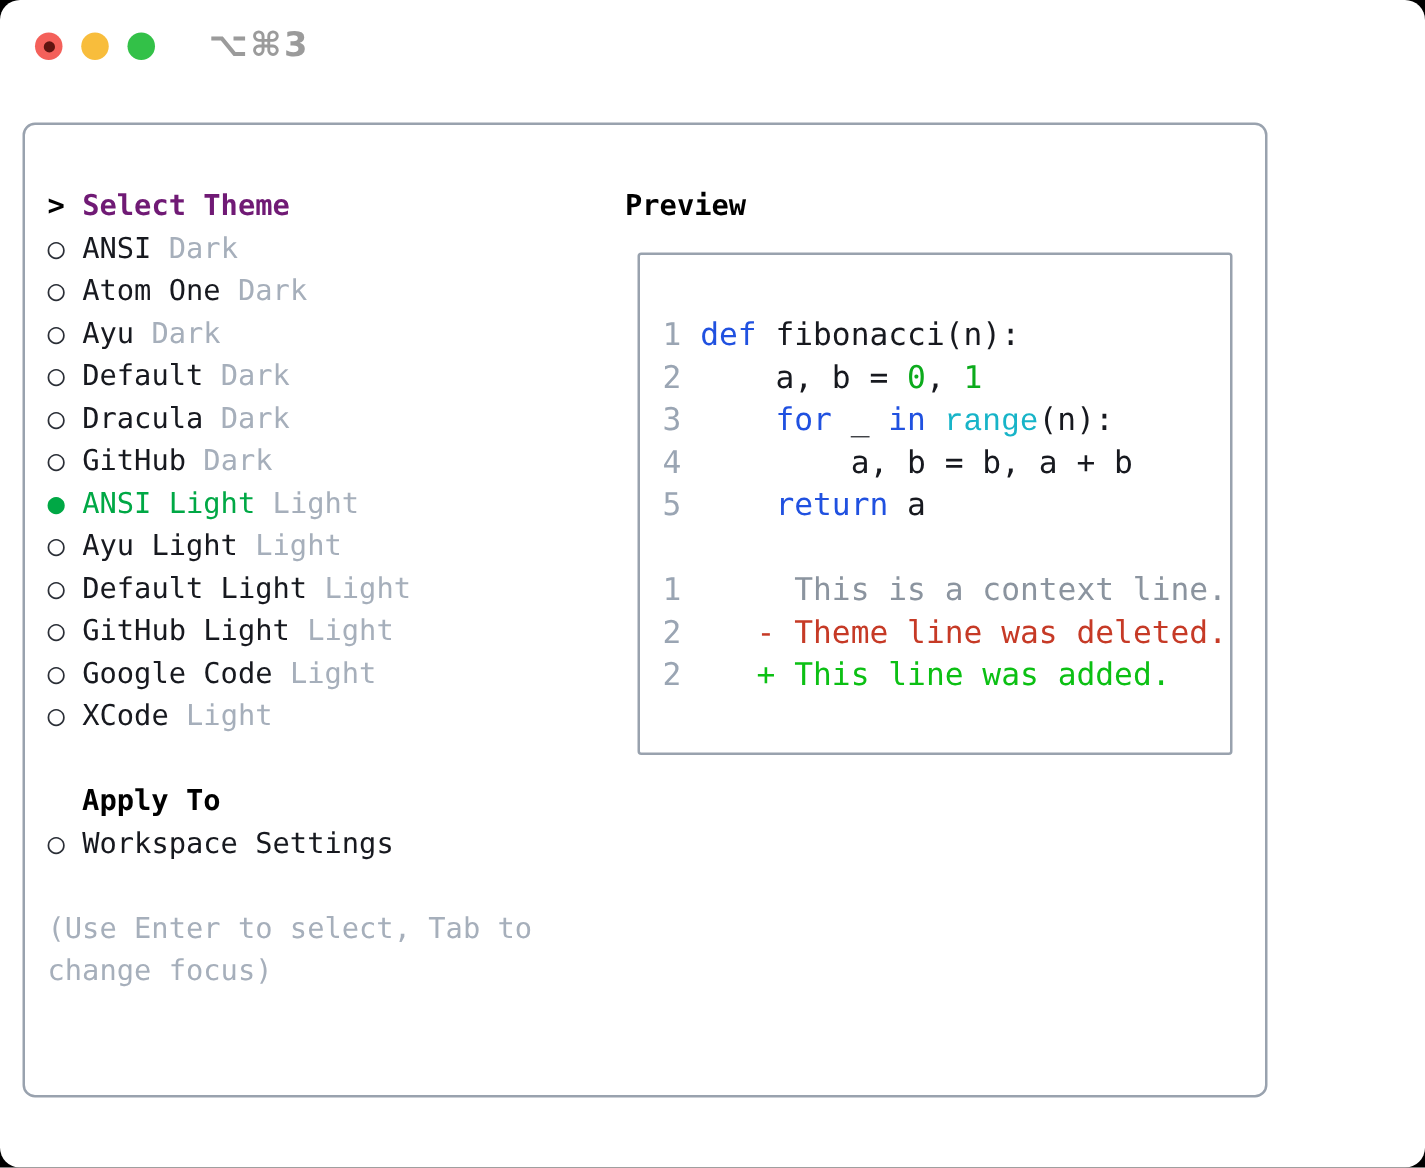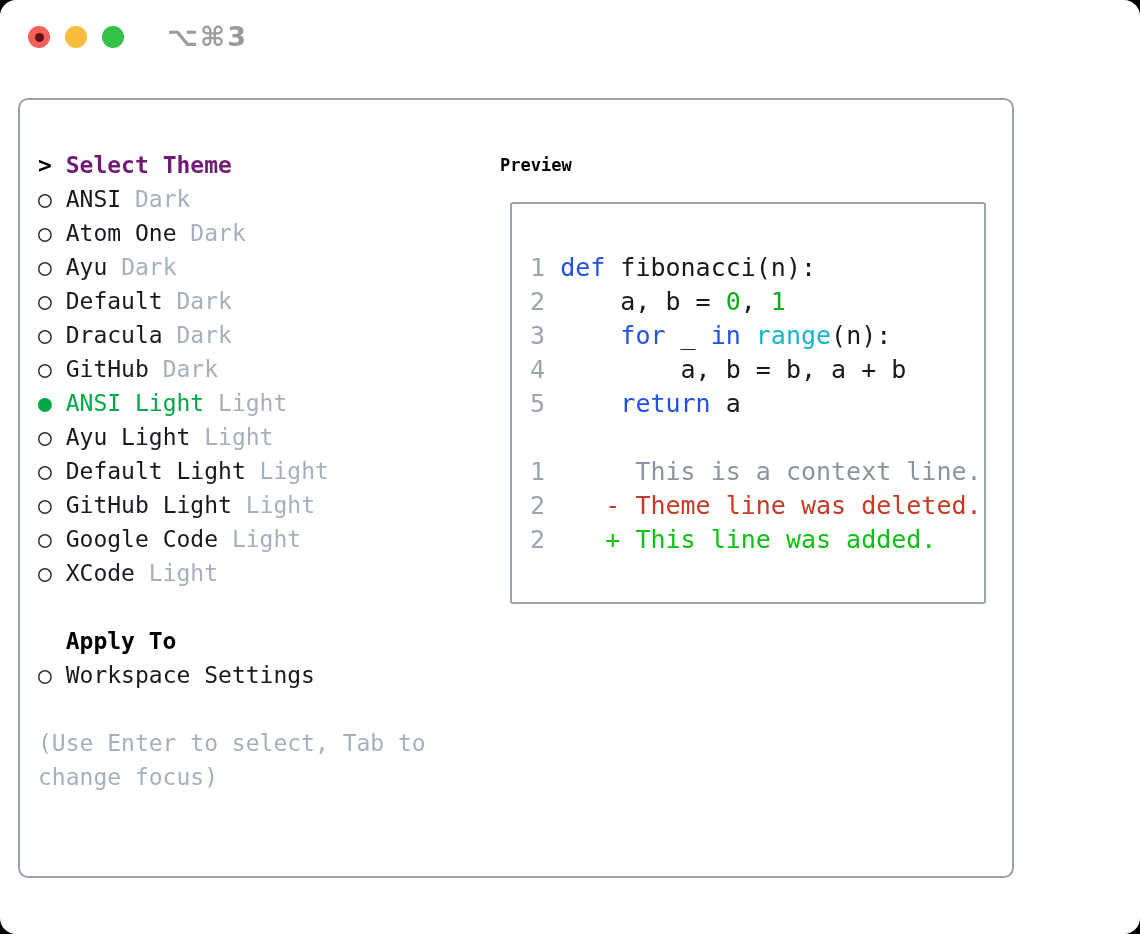--- a/index.html
+++ b/index.html
@@ -45,27 +45,27 @@
   .hdr{font-weight:700;color:#701a75;}
   .prompt{font-weight:700;color:#000;}
   .muted{color:var(--muted);}
   .radio{color:#2b2f37;}
   .selected .radio,.selected .opt-name{color:var(--accent-green);}
   .apply-header{padding-left:2ch;font-weight:700;color:#000;}
   .hint{color:var(--muted);}
 
   
   .col-right{position:absolute;left:480px;top:48px;}
-  .preview-header{white-space:pre;line-height:34px;height:34px;font-size:17px;font-weight:700;color:#000;}
+  .preview-header{white-space:pre;line-height:34px;height:34px;font-size:23px;font-weight:700;color:#000;}
   .preview-box{margin-top:20px;margin-left:10px;width:476px;height:402px;
     border:2px solid var(--border-color);border-radius:3px;padding:47px 0 16px 18px;overflow:hidden;}
   .cline{white-space:pre;line-height:34px;height:34px;font-size:25px;color:var(--fg);}
   .ln{color:var(--linenum);}
   .kw{color:var(--keyword-blue);}
-  .fn{color:var(--builtin-cyan);}
+  .fn{color:var(--builtin-cyan);font-family:Liberation Mono, monospace;}
   .num{color:var(--number-green);}
   .ctx{color:var(--ctx);}
   .del{color:var(--deleted-red);}
   .add{color:var(--added-green);}
 </style>
 </head>
 <body>
 
 <div class="window">
 

